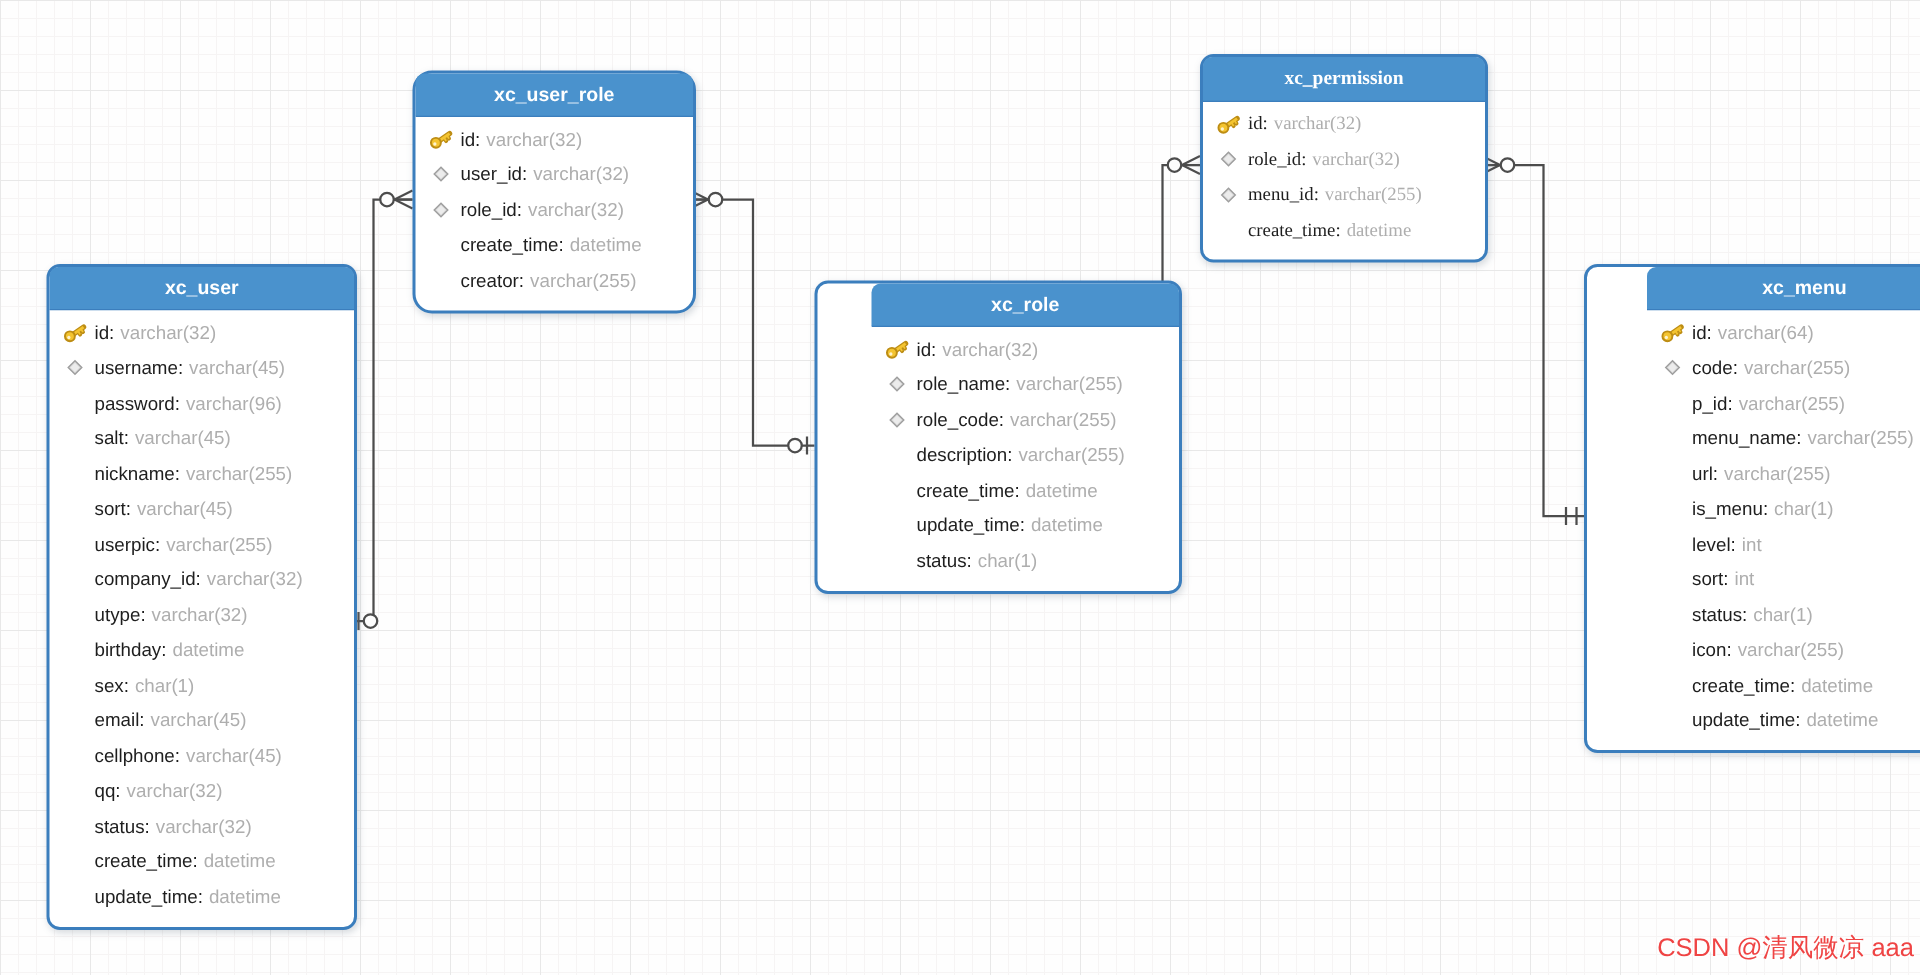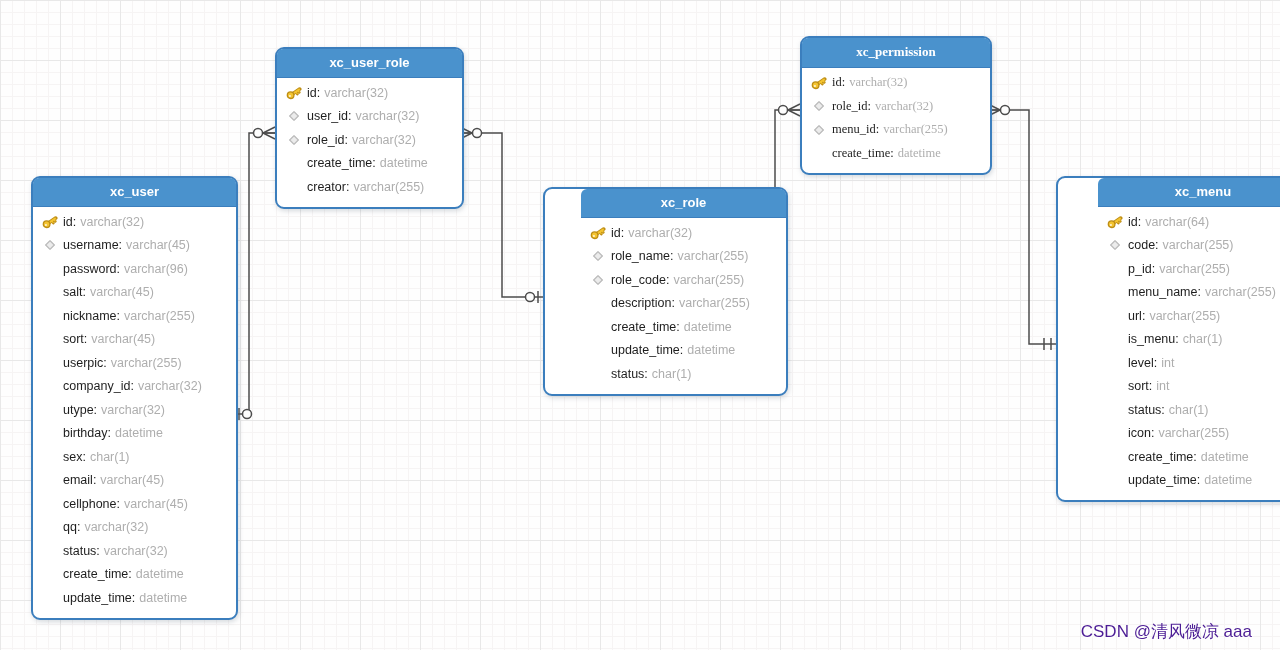--- a/index.html
+++ b/index.html
@@ -51,25 +51,25 @@
     width: 17px; height: 16px;
     flex: 0 0 17px;
     margin-right: 5px;
     display: flex; align-items: center; justify-content: center;
   }
   .f-name { color: #1e1e1e; }
   .f-name::after { content: ":"; }
   .f-type { color: #aeaeae; margin-left: 4px; }
   .watermark {
     position: absolute;
-    right: 28px;
+    right: 4px;
     bottom: 7px;
     z-index: 1;
     font-size: 17px;
-    color: #4c1d95;
+    color: #ef4444;
     text-shadow: 1px 1px 0 #ffffff;
   }
 </style>
 </head>
 <body>
 
 <svg id="connectors" width="1280" height="650">
     <g>
       <polyline points="234,414 249,414 249,133 275,133" fill="none" stroke="#4c4c4c" stroke-width="1.5"></polyline>
       <line x1="239" y1="408" x2="239" y2="420" stroke="#4c4c4c" stroke-width="1.5"></line>
@@ -211,21 +211,21 @@
     <span class="f-name">create_time</span>
     <span class="f-type">datetime</span>
   </div>
       <div class="f-row">
     <span class="f-icon"></span>
     <span class="f-name">update_time</span>
     <span class="f-type">datetime</span>
   </div>
     </div>
   </div>
-<div class="db-table" style="left: 275px; top: 47px; width: 185px;">
+<div class="db-table" style="left: 275px; top: 47px; width: 185px; border-radius: 13px;">
     <div class="t-header">
       <span class="t-title">xc_user_role</span>
     </div>
     <div class="t-body">
       <div class="f-row">
     <span class="f-icon">
           <svg width="16" height="15" viewBox="0 0 16 15">
             <path d="M7.2 8.6 L13.7 4.1" stroke="#bd8d14" stroke-width="3.6" stroke-linecap="round" fill="none"></path>
             <path d="M10.2 7.0 L11.4 9.0" stroke="#bd8d14" stroke-width="2.7" stroke-linecap="round" fill="none"></path>
             <path d="M12.2 5.6 L13.3 7.4" stroke="#bd8d14" stroke-width="2.7" stroke-linecap="round" fill="none"></path>

